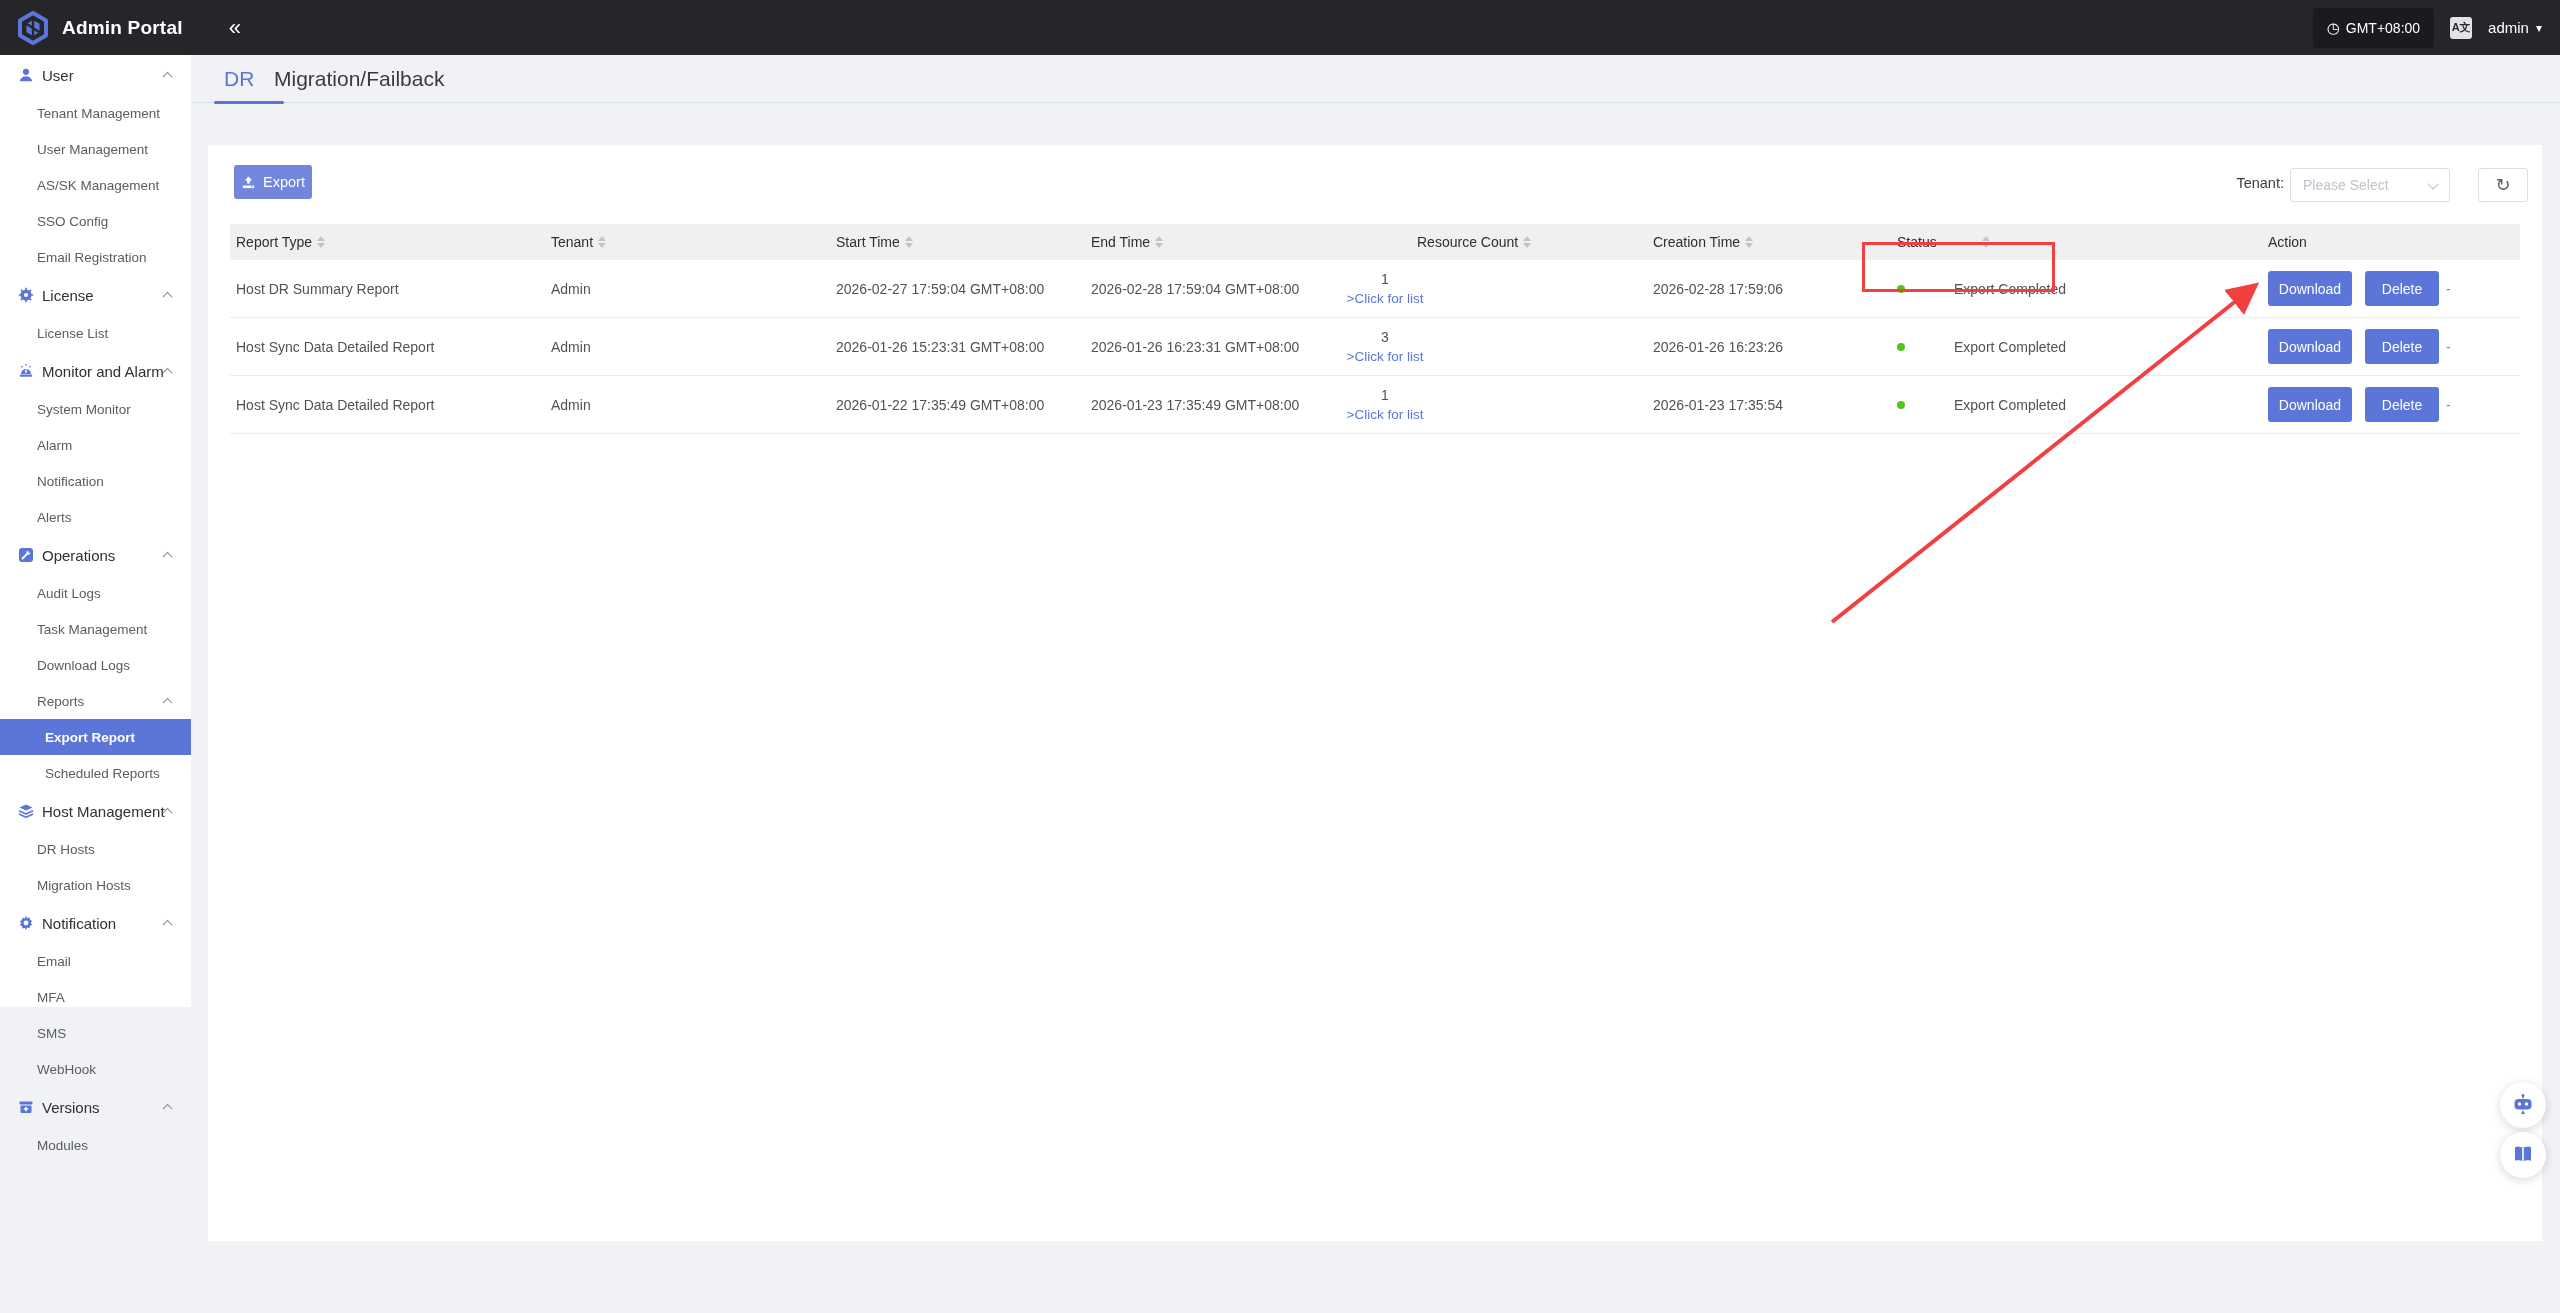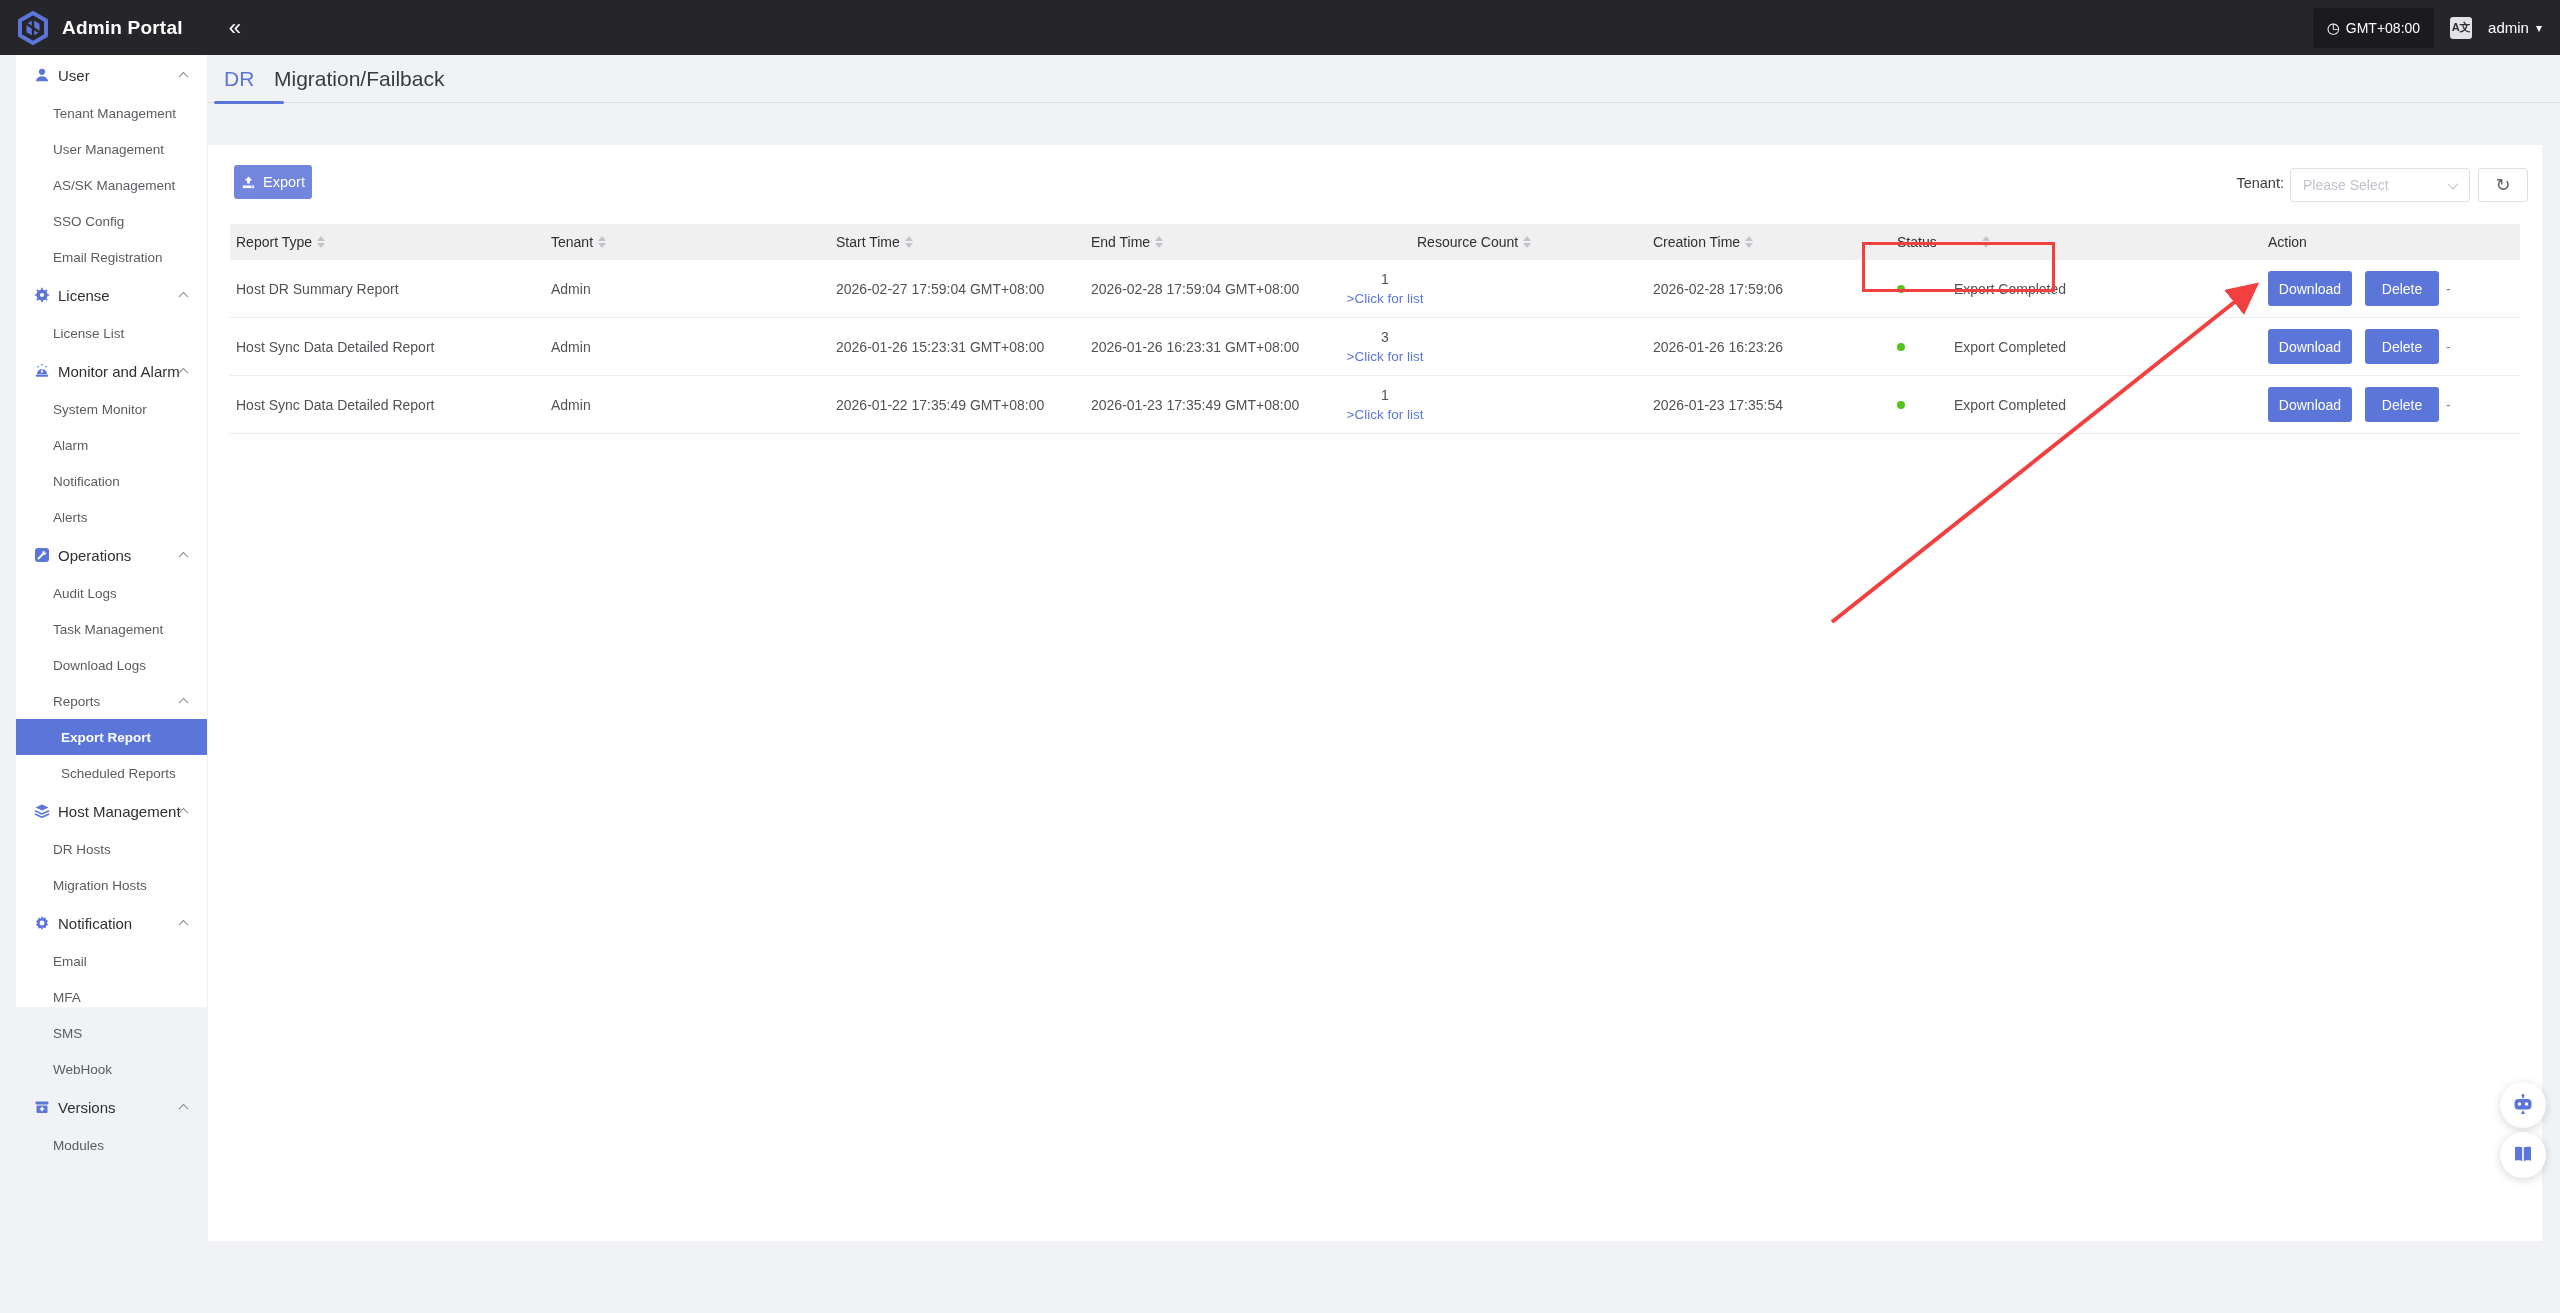--- a/index.html
+++ b/index.html
@@ -12,21 +12,21 @@
   .app-title { color:#fff; font-size:19px; font-weight:bold; margin-left:12px; letter-spacing:.2px; }
   .collapse { color:#fff; font-size:22px; margin-left:46px; cursor:pointer; }
   .topbar-right { margin-left:auto; display:flex; align-items:center; margin-right:18px; gap:16px; }
   .tz-chip { background:#1b1b1f; color:#fff; font-size:14px; height:40px; display:flex; align-items:center; padding:0 14px; border-radius:2px; gap:6px; }
   .tz-clock { font-size:15px; }
   .lang-box { width:22px; height:22px; background:#e3e3e6; border-radius:3px; color:#2b2b2e; font-size:11px; display:flex; align-items:center; justify-content:center; font-weight:bold; }
   .user-wrap { display:flex; align-items:center; gap:7px; color:#fff; font-size:15px; cursor:pointer; }
   .caret { font-size:12px; }
 
   
-  .sidebar { position:absolute; left:16px; top:55px; width:191px; height:952px; background:#fff; z-index:20; }
+  .sidebar { position:absolute; left:0; top:55px; width:191px; height:952px; background:#fff; z-index:20; }
   .s-item { display:flex; align-items:center; position:relative; cursor:pointer; }
   .s-sec { height:40px; }
   .s-sub { height:36px; }
   .s-sec .s-ico { width:16px; height:16px; margin-left:18px; flex:0 0 16px; }
   .s-sec .s-label { margin-left:8px; font-size:15px; color:#2f3034; }
   .s-sub .s-label { margin-left:37px; font-size:13.5px; color:#5a5c61; }
   .s-sub.deep .s-label { margin-left:45px; }
   .chev-up { position:absolute; right:20px; top:50%; width:7px; height:7px; border:solid #8a8d94; border-width:1.5px 0 0 1.5px; transform:translateY(-25%) rotate(45deg); }
   .s-item.selected { background:#5b76d8; }
   .s-item.selected .s-label { color:#fff; font-weight:bold; }
@@ -35,21 +35,21 @@
   .tabbar { position:absolute; left:191px; top:55px; width:2369px; height:48px; border-bottom:1px solid #dcdfe3; }
   .tab { position:absolute; top:12px; font-size:21px; cursor:pointer; }
   .tab-dr { left:33px; color:#5b76d8; }
   .tab-mf { left:83px; color:#3a3b3f; }
   .tab-underline { position:absolute; left:23px; top:46px; width:70px; height:3px; background:#5b76d8; border-radius:2px; }
 
   .card { position:absolute; left:208px; top:117px; width:2334px; height:1096px; background:#fff;margin-top:28px; }
 
   .btn-export { position:absolute; left:26px; top:20px; width:78px; height:34px; background:#7186dc; border:none; border-radius:3px; color:#fff; font-size:14.5px; display:flex; align-items:center; justify-content:center; gap:7px; cursor:pointer; font-family:inherit; }
   .tenant-label { position:absolute; left:2028px; top:30px; width:48px; text-align:right; font-size:14.5px; color:#3c3d41; }
-  .tenant-select { position:absolute; left:2082px; top:23px; width:180px; height:34px; border:1px solid #dcdfe6; border-radius:3px; background:#fff; display:flex; align-items:center; cursor:pointer; }
+  .tenant-select { position:absolute; left:2082px; top:23px; width:160px; height:34px; border:1px solid #dcdfe6; border-radius:3px; background:#fff; display:flex; align-items:center; cursor:pointer; }
   .tenant-select .ph { margin-left:12px; font-size:14px; color:#bfc3cb; }
   .sel-chev { position:absolute; right:12px; top:11px; width:8px; height:8px; border:solid #c0c4cc; border-width:0 1.5px 1.5px 0; transform:rotate(45deg); }
   .btn-refresh { position:absolute; left:2270px; top:23px; width:50px; height:34px; border:1px solid #dcdfe6; border-radius:3px; background:#fff; color:#5f6368; font-size:18px; cursor:pointer; line-height:30px; text-align:center; font-family:inherit; }
 
   
   .tbl { position:absolute; left:22px; top:79px; width:2290px; }
   .trow { display:flex; width:2290px;justify-content:center; }
   .thead { background:#f0f0f1; height:36px; }
   .tbody-row { height:58px; background:#fff; border-bottom:1px solid #ececee; }
   .cell { display:flex; align-items:center; font-size:14px; color:#515256; }

